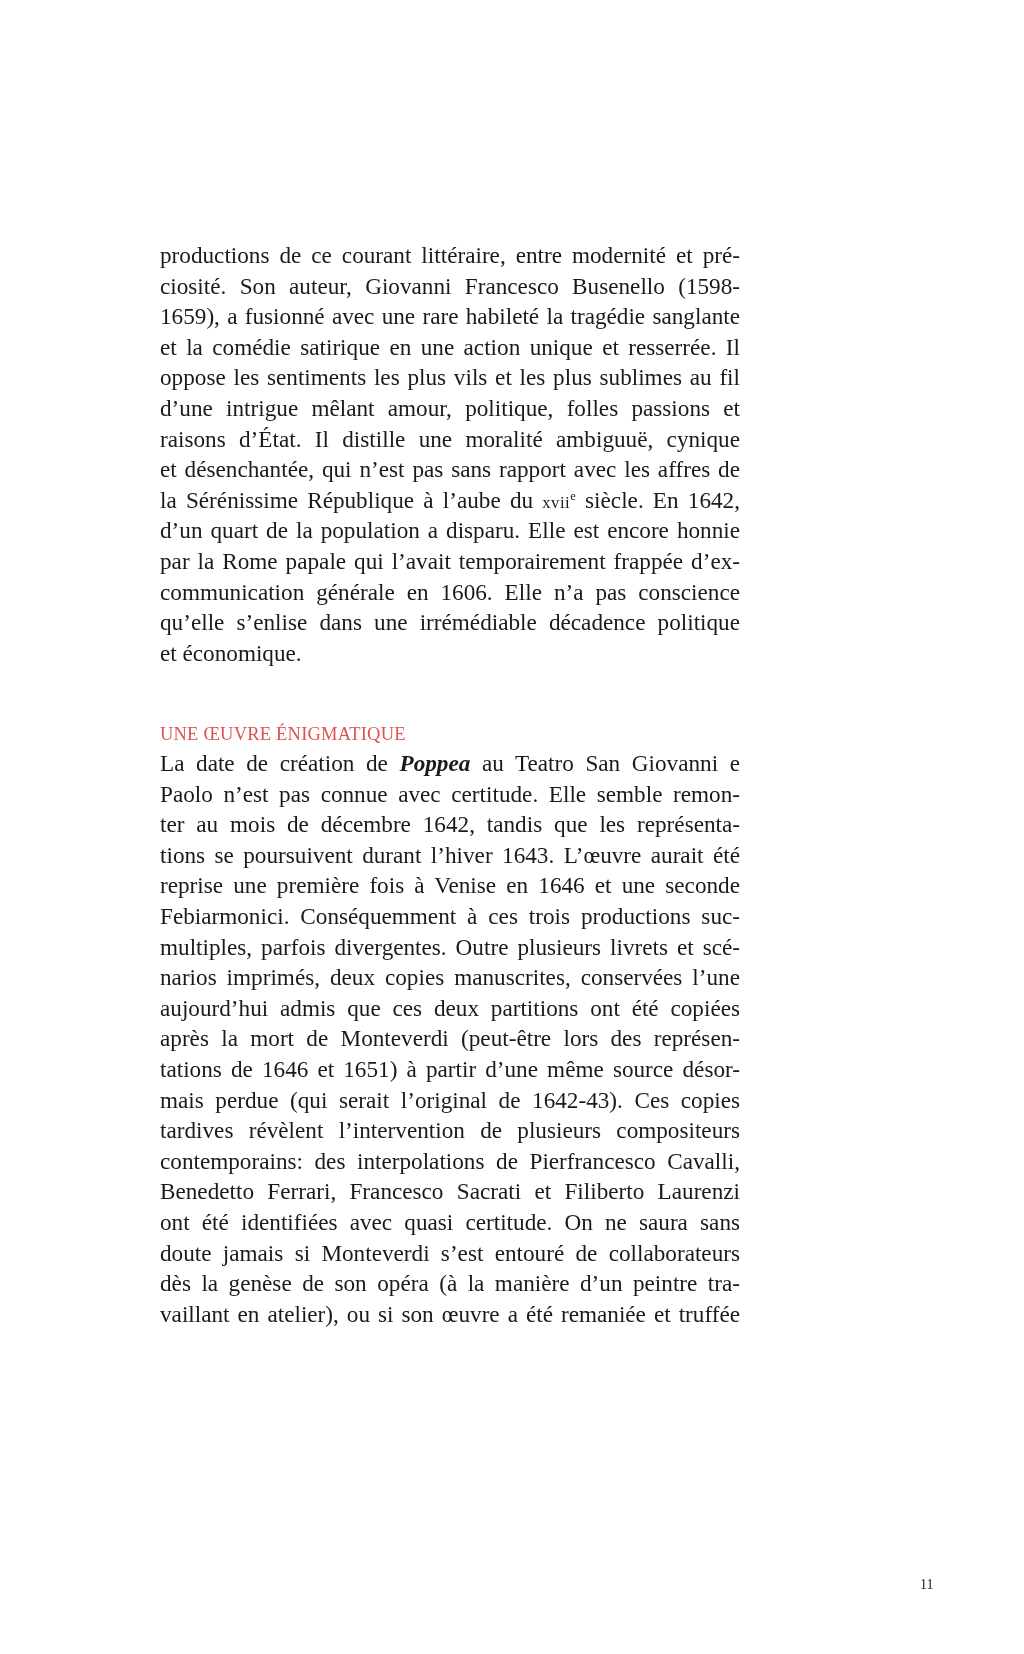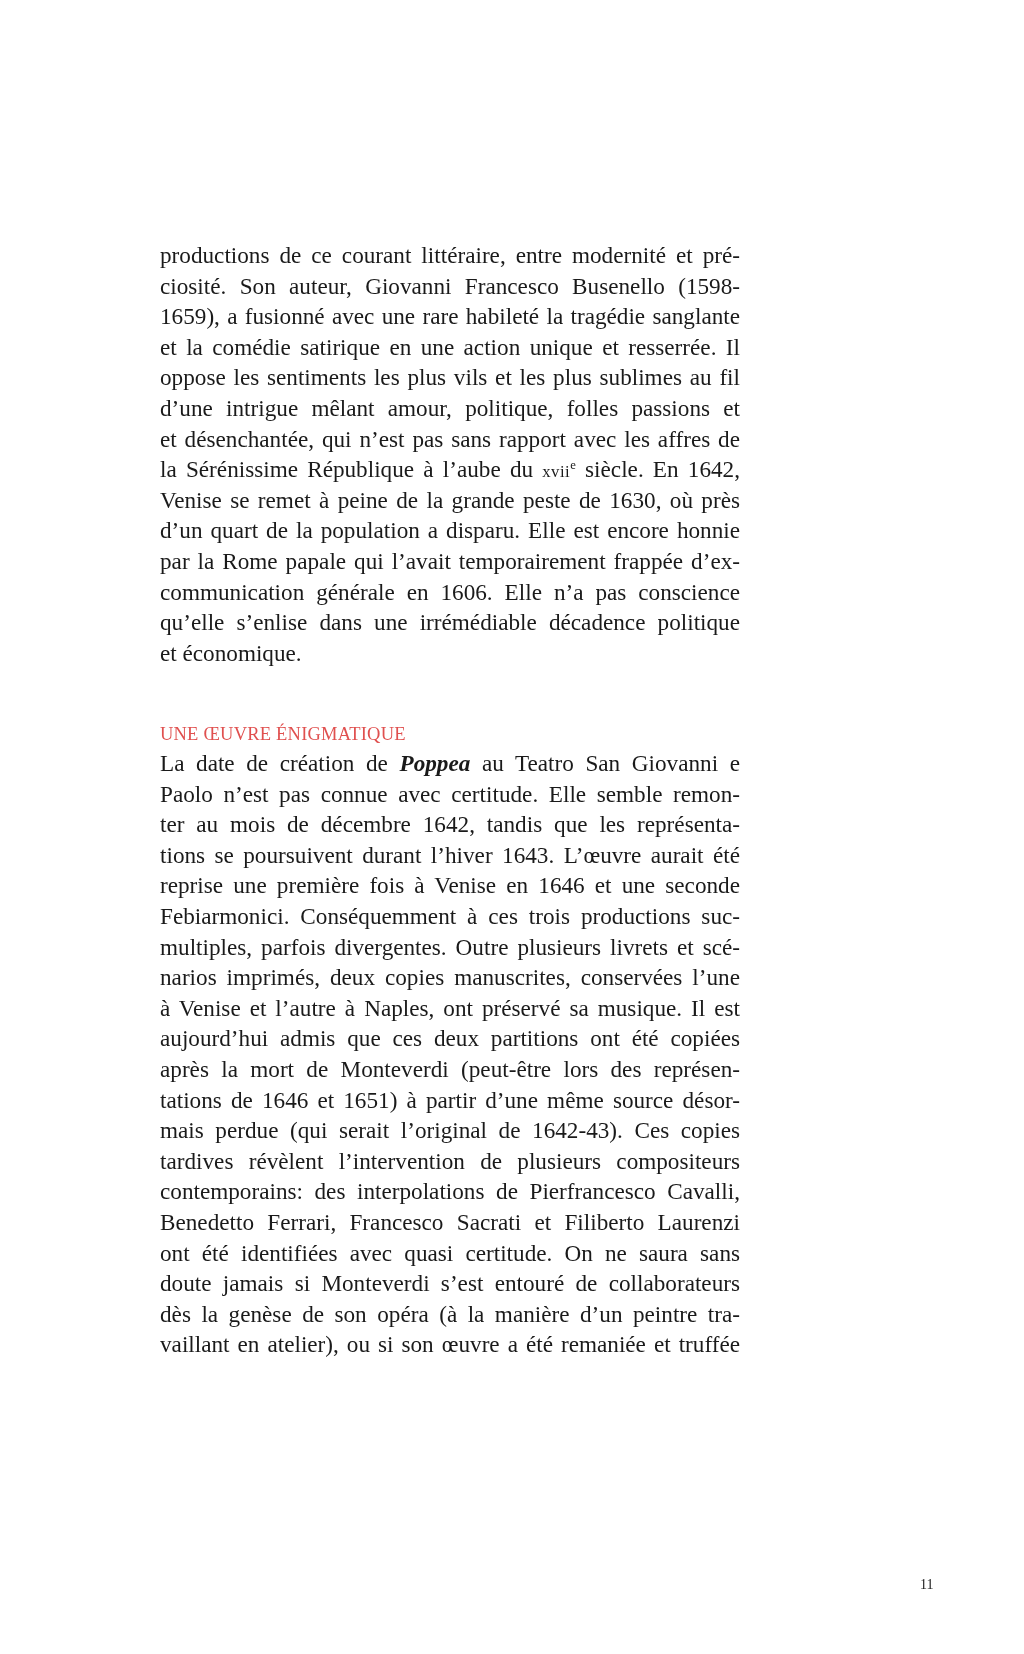--- a/index.html
+++ b/index.html
@@ -76,42 +76,41 @@
 
 <div class="page">
 
   <div class="text-block block-1">
     <span class="line">productions de ce courant littéraire, entre modernité et pré-</span>
     <span class="line">ciosité. Son auteur, Giovanni Francesco Busenello (1598-</span>
     <span class="line">1659), a fusionné avec une rare habileté la tragédie sanglante</span>
     <span class="line">et la comédie satirique en une action unique et resserrée. Il</span>
     <span class="line">oppose les sentiments les plus vils et les plus sublimes au fil</span>
     <span class="line">d’une intrigue mêlant amour, politique, folles passions et</span>
+    <span class="line">raisons d’État. Il distille une moralité ambiguuë, cynique</span>
     <span class="line">et désenchantée, qui n’est pas sans rapport avec les affres de</span>
     <span class="line"><span>la Sérénissime République à l’aube du </span><span class="sc">xvii</span><sup class="e">e</sup><span> siècle. En 1642,</span></span>
-    <span class="line">Venise se remet à peine de la grande peste de 1630, où près</span>
     <span class="line">d’un quart de la population a disparu. Elle est encore honnie</span>
     <span class="line">par la Rome papale qui l’avait temporairement frappée d’ex-</span>
     <span class="line">communication générale en 1606. Elle n’a pas conscience</span>
     <span class="line">qu’elle s’enlise dans une irrémédiable décadence politique</span>
     <span class="line last">et économique.</span>
   </div>
 
   <div class="heading">UNE ŒUVRE ÉNIGMATIQUE</div>
 
   <div class="text-block block-2">
     <span class="line"><span>La date de création de </span><em>Poppea</em><span> au Teatro San Giovanni e</span></span>
     <span class="line">Paolo n’est pas connue avec certitude. Elle semble remon-</span>
     <span class="line">ter au mois de décembre 1642, tandis que les représenta-</span>
     <span class="line">tions se poursuivent durant l’hiver 1643. L’œuvre aurait été</span>
     <span class="line">reprise une première fois à Venise en 1646 et une seconde</span>
     <span class="line">Febiarmonici. Conséquemment à ces trois productions suc-</span>
     <span class="line">multiples, parfois divergentes. Outre plusieurs livrets et scé-</span>
     <span class="line">narios imprimés, deux copies manuscrites, conservées l’une</span>
-    <span class="line">à Venise et l’autre à Naples, ont préservé sa musique. Il est</span>
     <span class="line">aujourd’hui admis que ces deux partitions ont été copiées</span>
     <span class="line">après la mort de Monteverdi (peut-être lors des représen-</span>
     <span class="line">tations de 1646 et 1651) à partir d’une même source désor-</span>
     <span class="line">mais perdue (qui serait l’original de 1642-43). Ces copies</span>
     <span class="line">tardives révèlent l’intervention de plusieurs compositeurs</span>
     <span class="line">contemporains: des interpolations de Pierfrancesco Cavalli,</span>
     <span class="line">Benedetto Ferrari, Francesco Sacrati et Filiberto Laurenzi</span>
     <span class="line">ont été identifiées avec quasi certitude. On ne saura sans</span>
     <span class="line">doute jamais si Monteverdi s’est entouré de collaborateurs</span>
     <span class="line">dès la genèse de son opéra (à la manière d’un peintre tra-</span>

